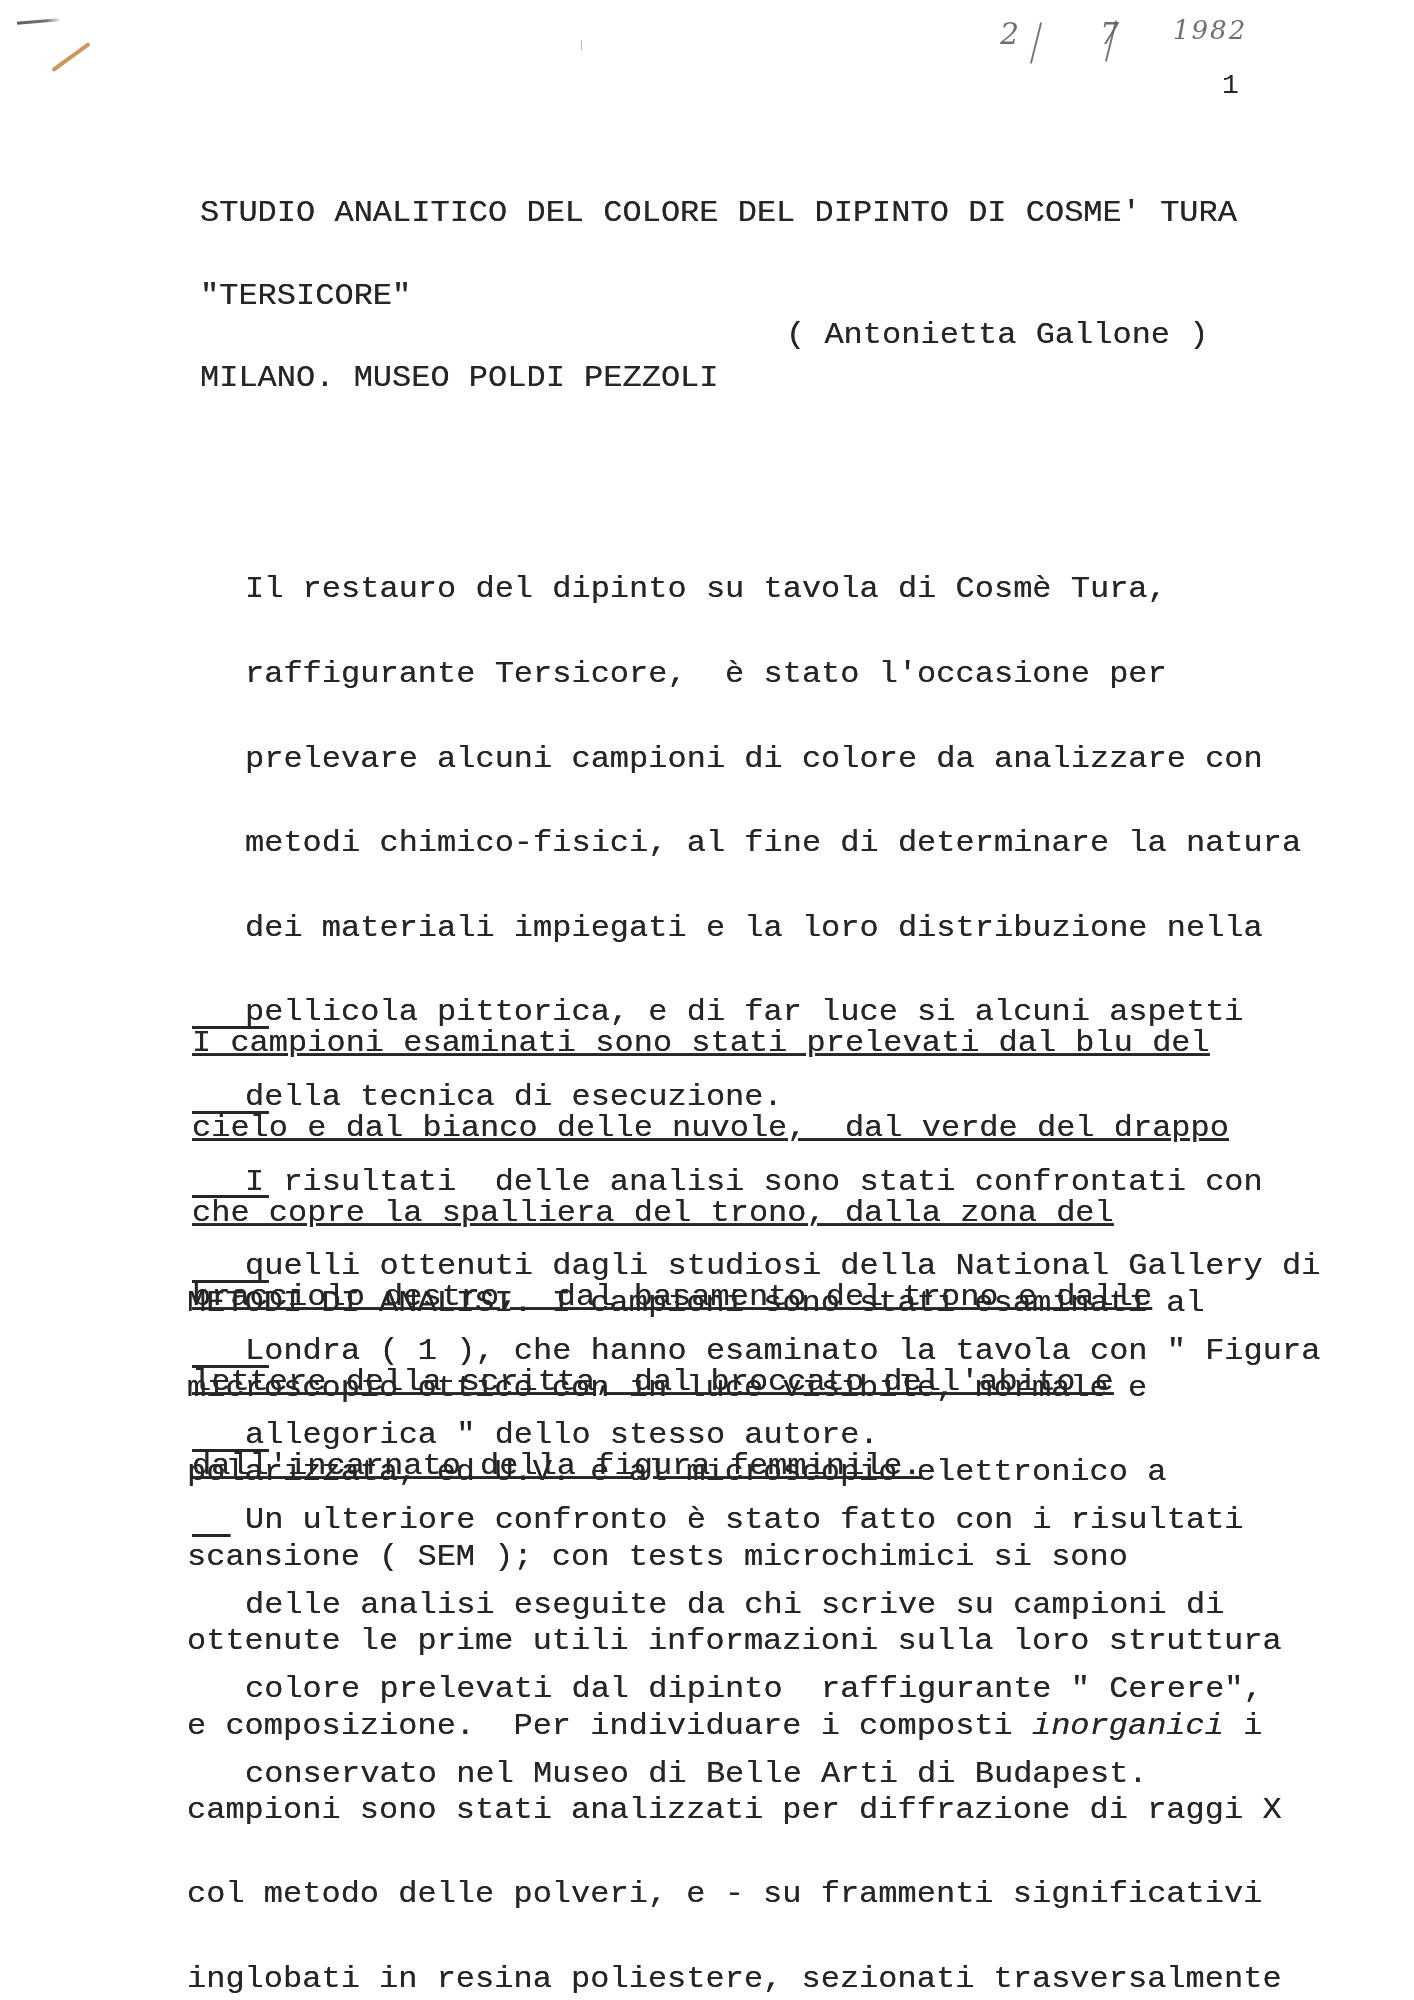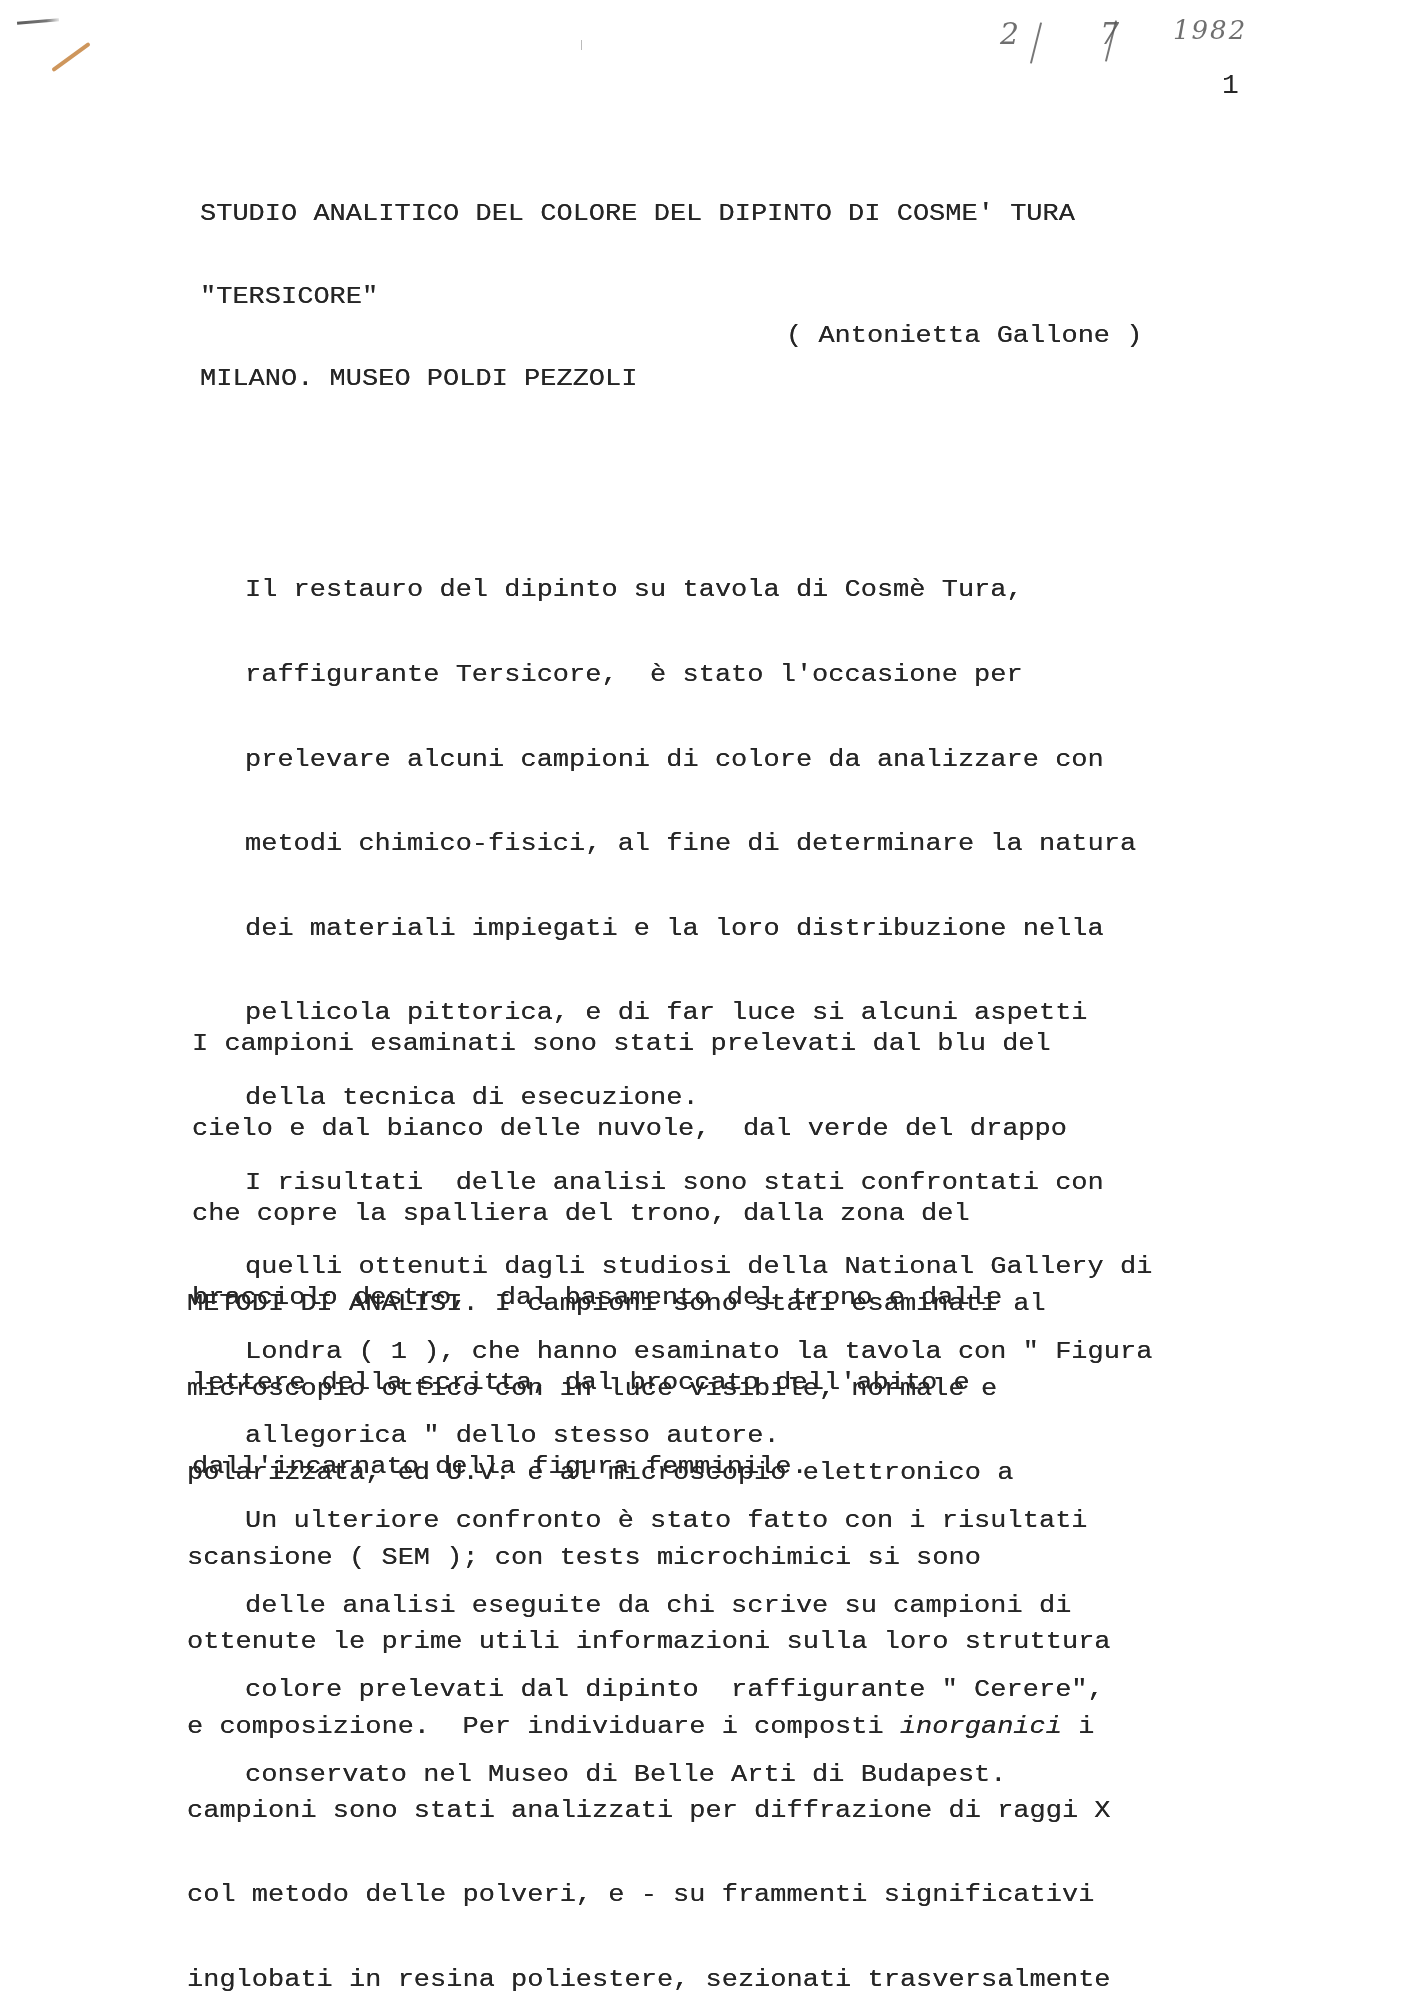--- a/index.html
+++ b/index.html
@@ -17,21 +17,21 @@
     }
     .page {
       position: absolute;
       left: 0; top: 0;
       width: 1414px;
       height: 2000px;
       background: #ffffff;
     }
     .typed {
       position: absolute;
-      font-size: 27px;
+      font-size: 32px;
       line-height: 28.2px;
       white-space: pre;
       letter-spacing: 0;
       color: #262626;
       text-shadow: 0 0 0.4px #444;
     }
     .typed .line {
       display: block;
       height: 28.2px;
       transform: scaleY(0.92);
@@ -41,21 +41,21 @@
       left: 200px;
       top: 145px;
       line-height: 27.5px;
     }
     .title-block .line { height: 27.5px; }
     .author {
       left: 786px;
       top: 266px;
     }
     .para1 { left: 197px; top: 520px; margin-left: 48px; }
-    .para2 { left: 192px; top: 974px; }
+    .para2 { left: 192px; top: 974px; text-decoration: underline; }
     .para3 { left: 187px; top: 1234px; line-height: 28.15px; }
     .para3 .line { height: 28.15px; }
     .ital { font-style: italic; }
 
     .page-number {
       position: absolute;
       left: 1222px;
       top: 70px;
       font-size: 28px;
       line-height: 32px;

